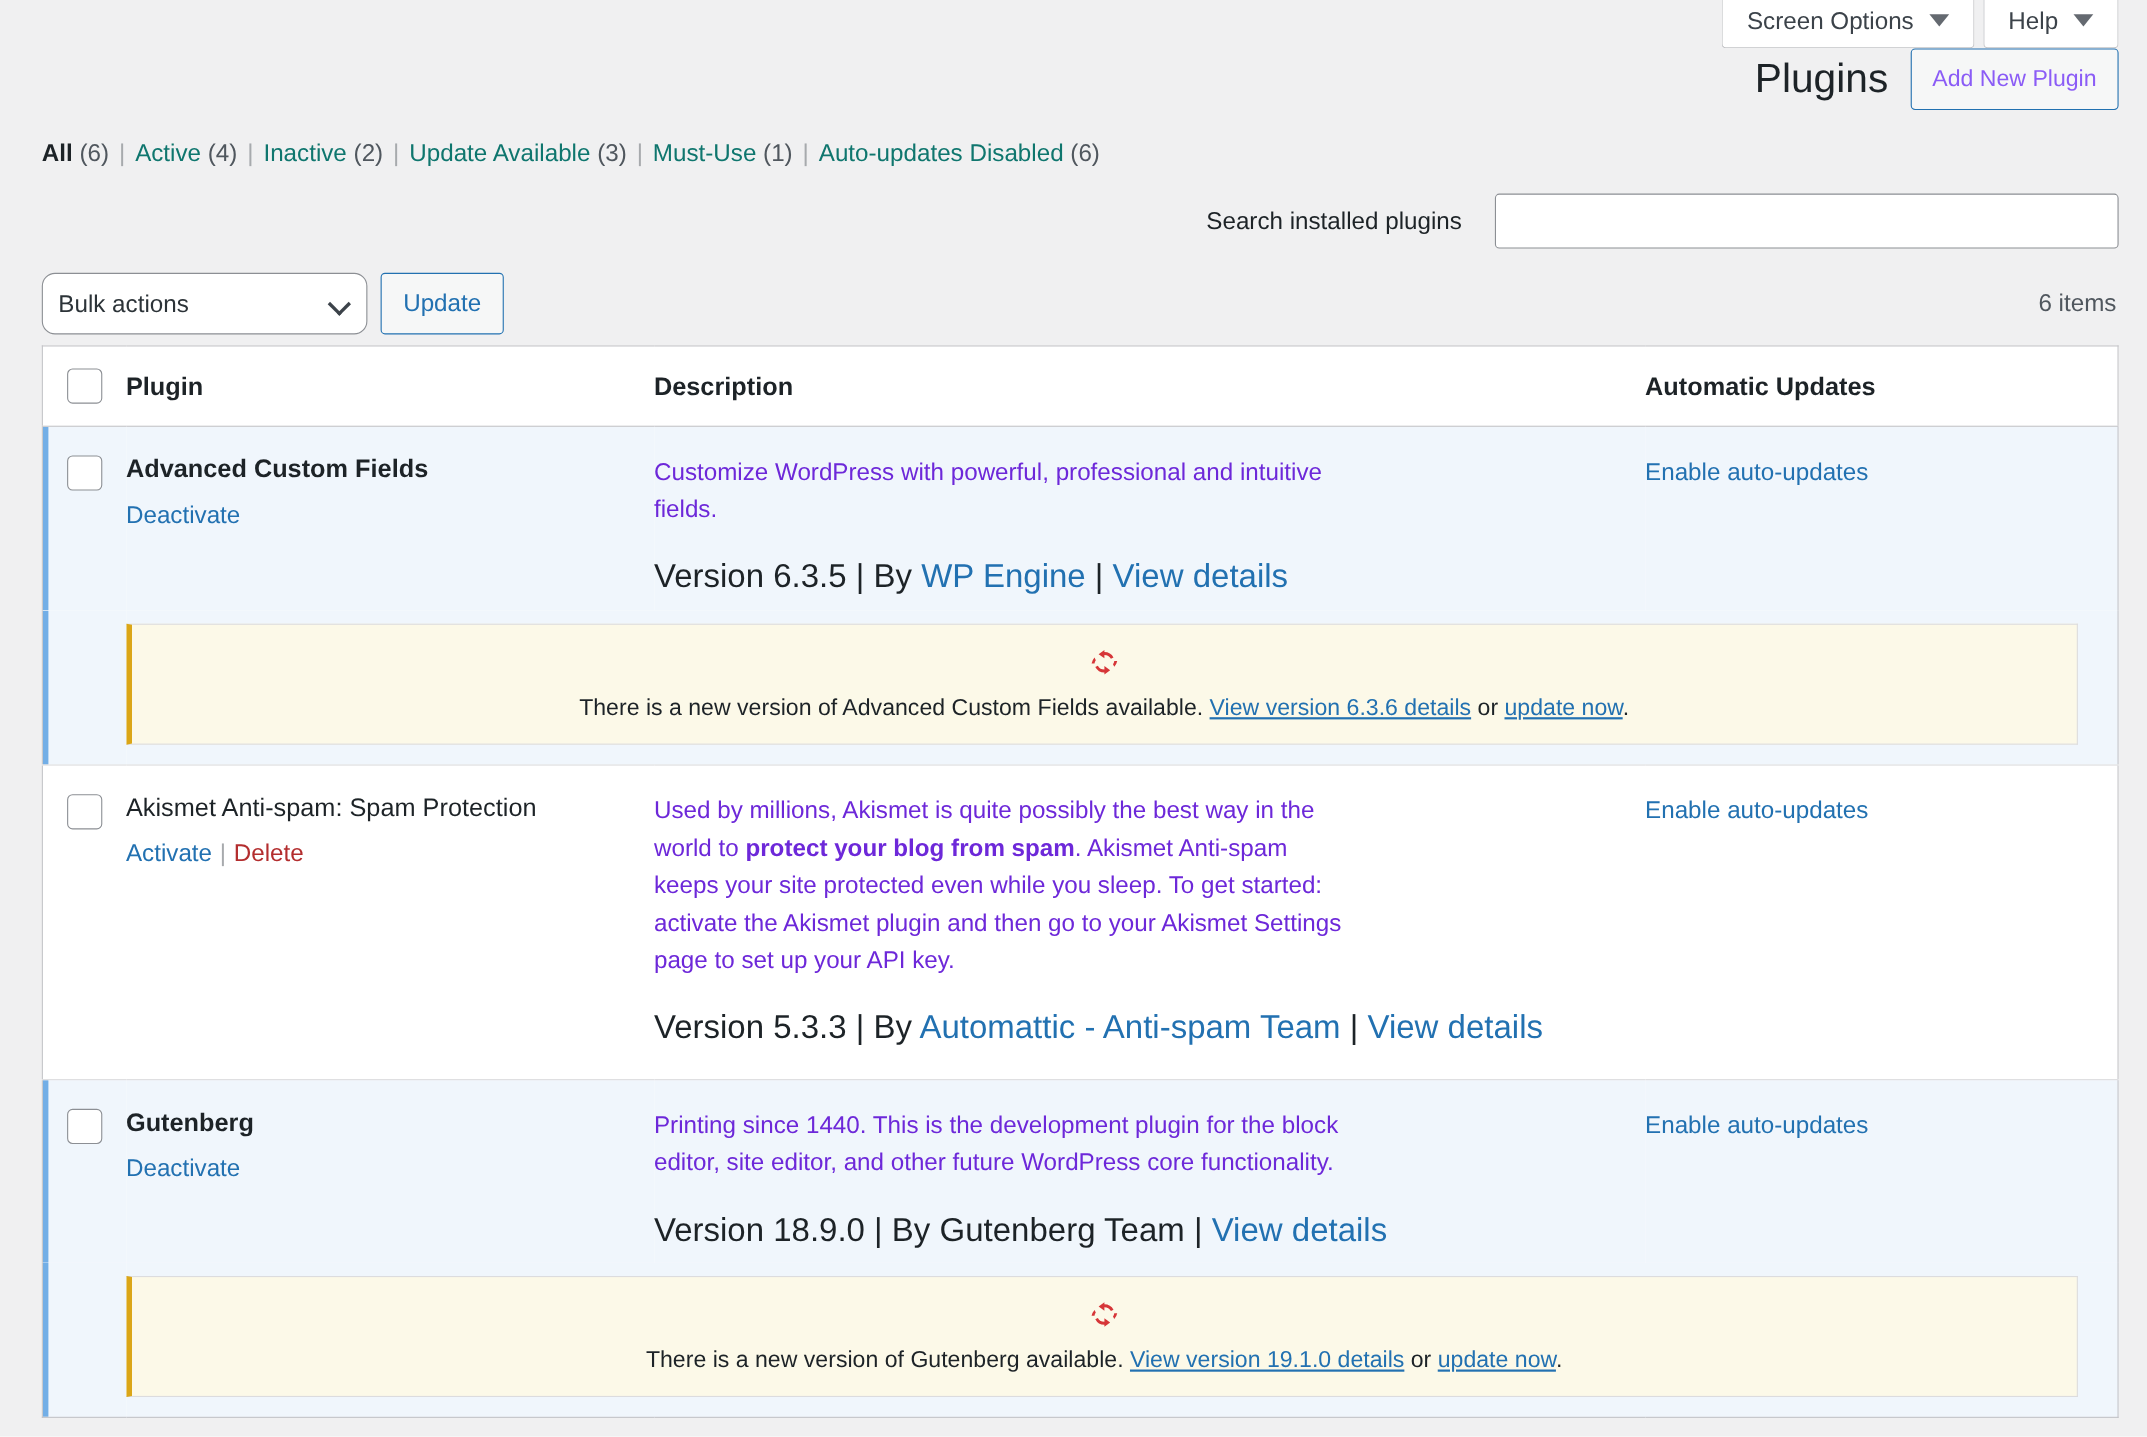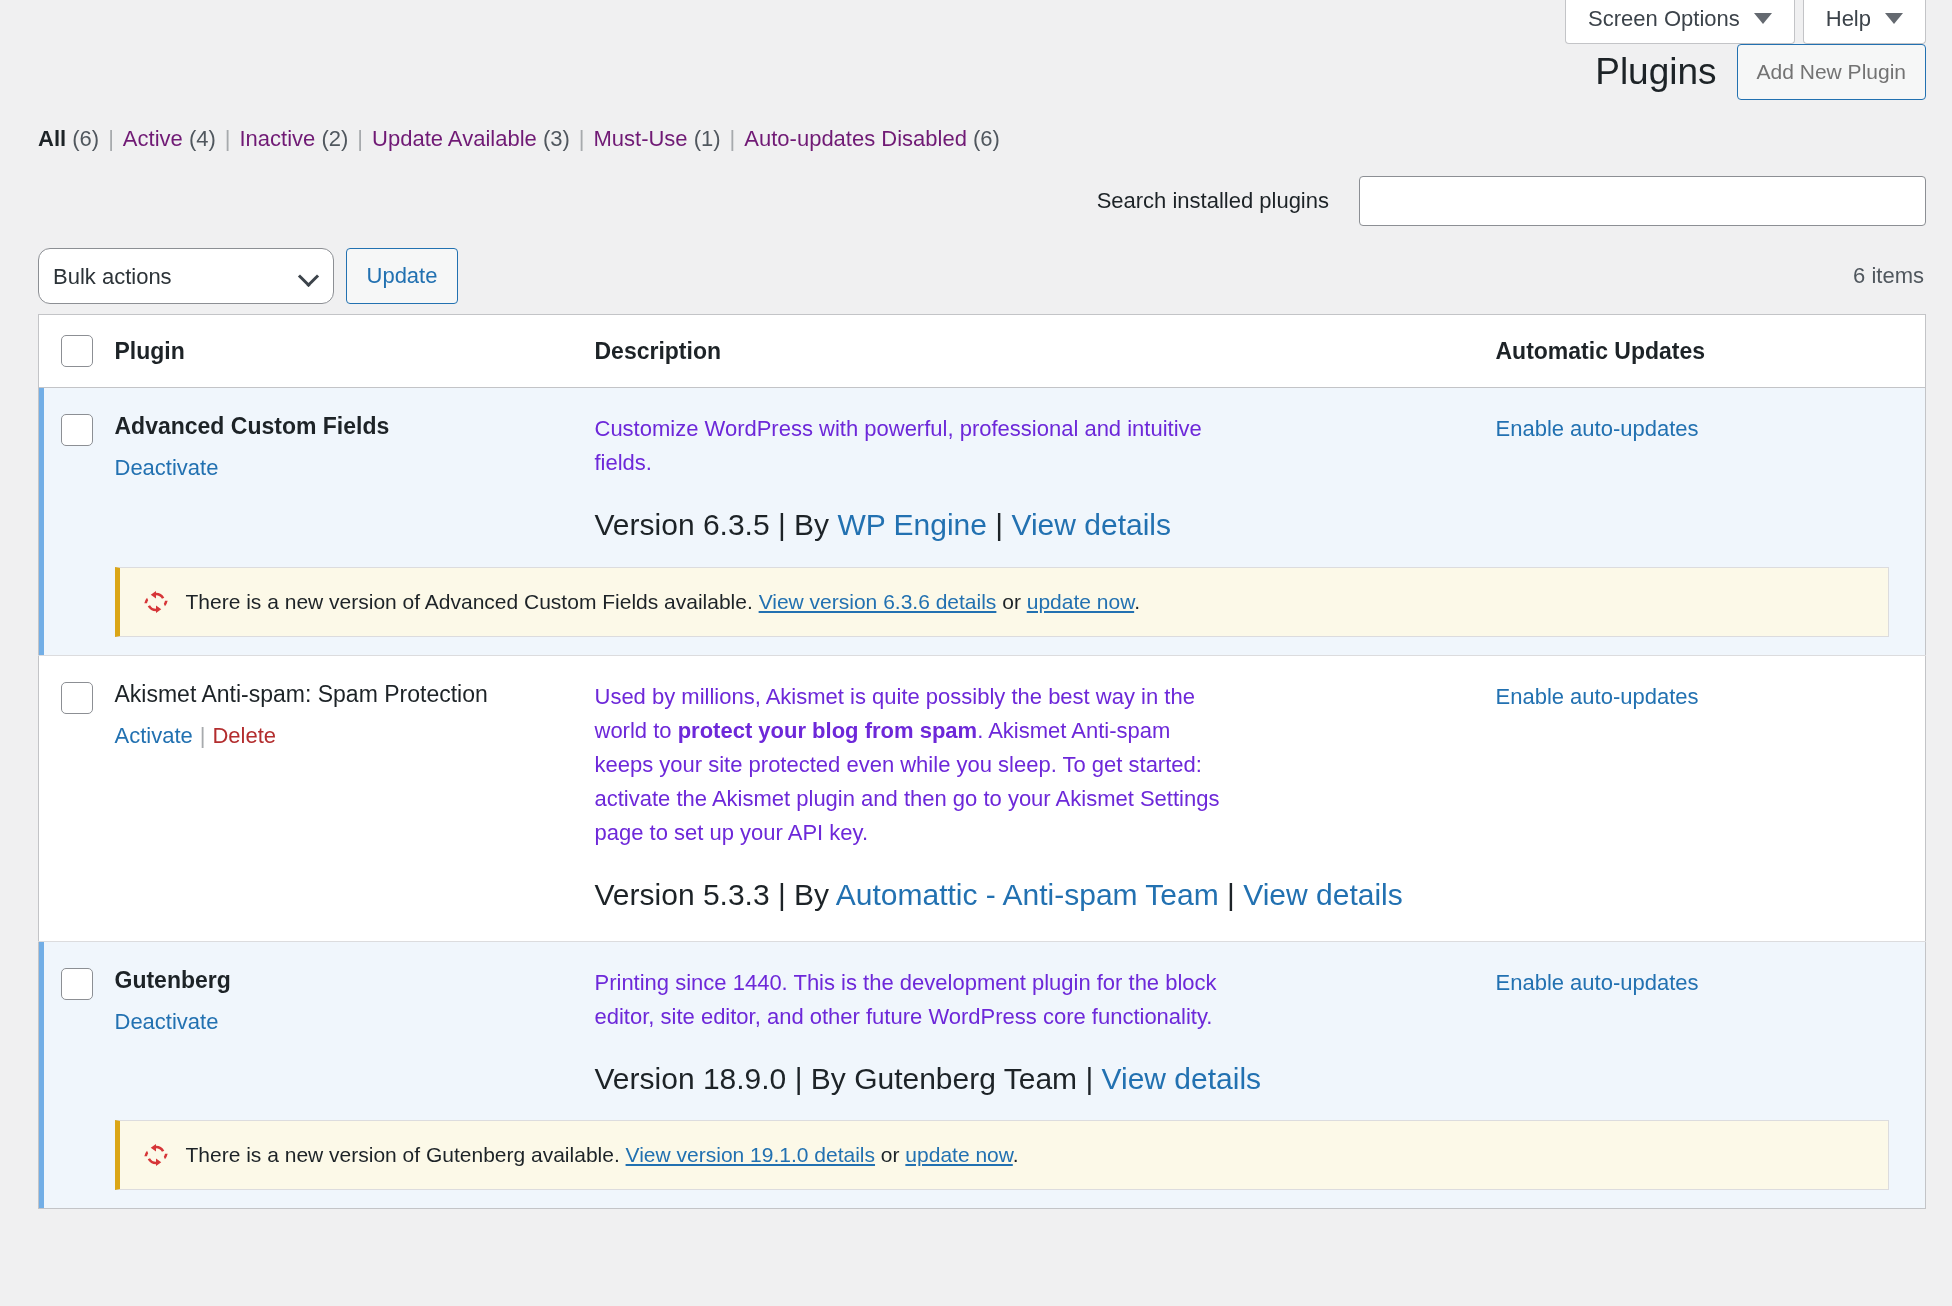--- a/index.html
+++ b/index.html
@@ -63,42 +63,42 @@
     line-height: 1.3;
     color: #1d2327;
   }
   .page-title-action {
     display: inline-flex;
     align-items: center;
     height: 56px;
     padding: 0 19px;
     border: 1px solid #2271b1;
     border-radius: 4px;
-    color: #737373;
+    color: #8b5cf6;
     background: #f6f7f7;
     font-size: 21px;
     text-decoration: none;
     cursor: pointer;
     white-space: nowrap;
   }
 
   
   ul.subsubsub {
     list-style: none;
     margin: 26px 0 0 0;
     padding: 0;
     font-size: 22px;
     color: #1d2327;
     display: flex;
     align-items: baseline;
     flex-wrap: nowrap;
   }
   ul.subsubsub li { display: inline; white-space: nowrap; }
   ul.subsubsub li .sep { color: #a7aaad; margin: 0 9px; }
-  ul.subsubsub a { color: #701a75; text-decoration: none; cursor: pointer; }
+  ul.subsubsub a { color: #0f766e; text-decoration: none; cursor: pointer; }
   ul.subsubsub a.current { color: #1d2327; font-weight: 700; cursor: default; }
   ul.subsubsub .count { color: #50575e; }
 
   
   .search-box {
     display: flex;
     justify-content: flex-end;
     align-items: center;
     gap: 30px;
     margin-top: 24px;
@@ -277,20 +277,21 @@
     background: #fcf9e8;
     border: 1px solid #dcdcde;
     border-left: 5px solid #dba617;
     margin: 12px 36px 18px 0;
     padding: 20px 22px;
     display: flex;
     align-items: center;
     gap: 16px;
     font-size: 21px;
     color: #1d2327;
+    flex-direction: column;
   }
   .update-message .upd-icon { flex: 0 0 auto; display: flex; align-items: center; }
   .update-message a {
     color: #2271b1;
     text-decoration: underline;
     cursor: pointer;
   }
 </style>
 </head>
 <body>

